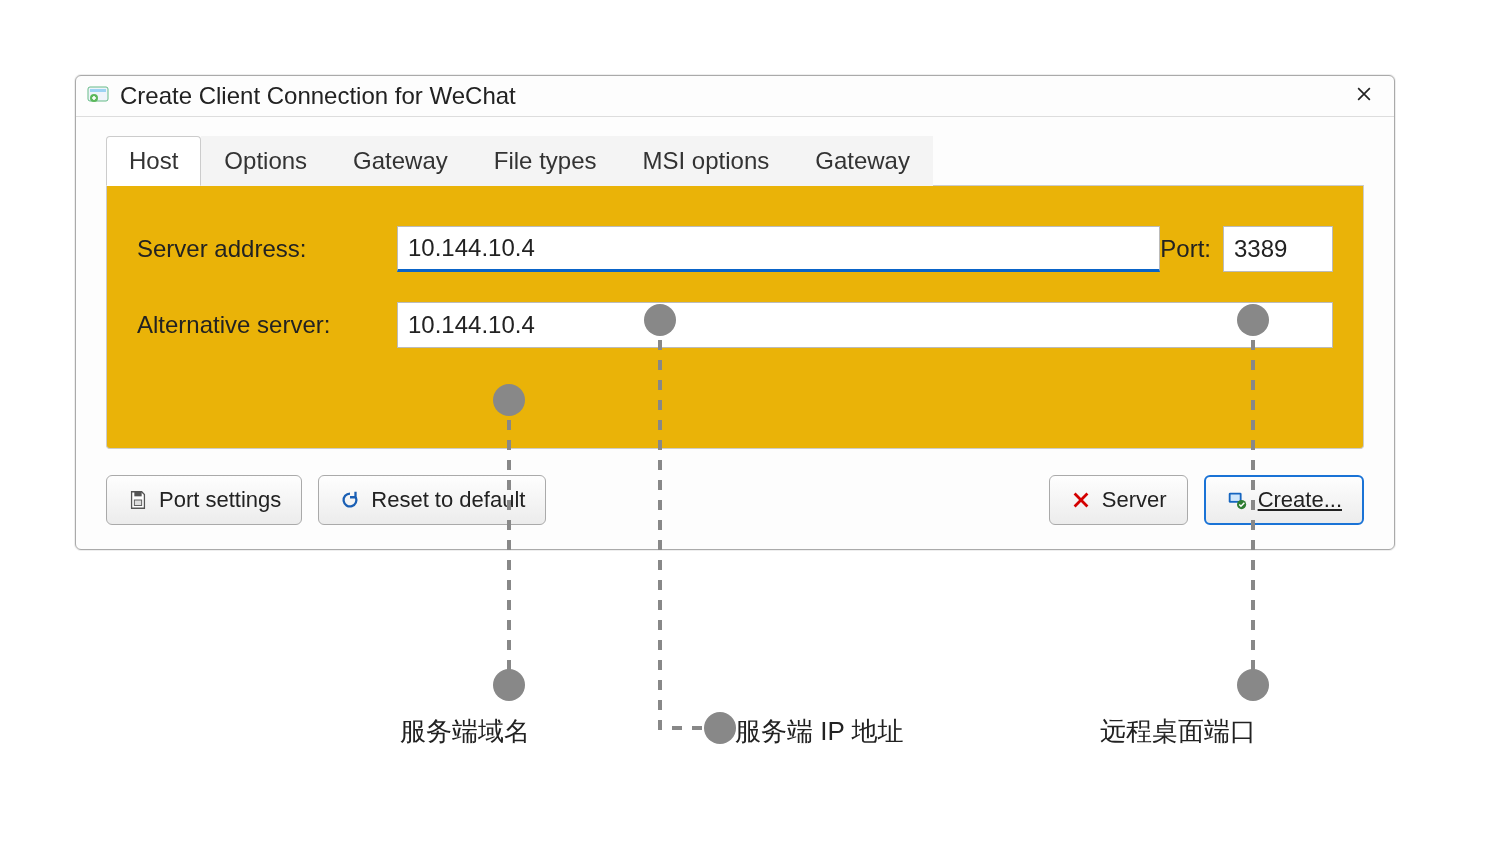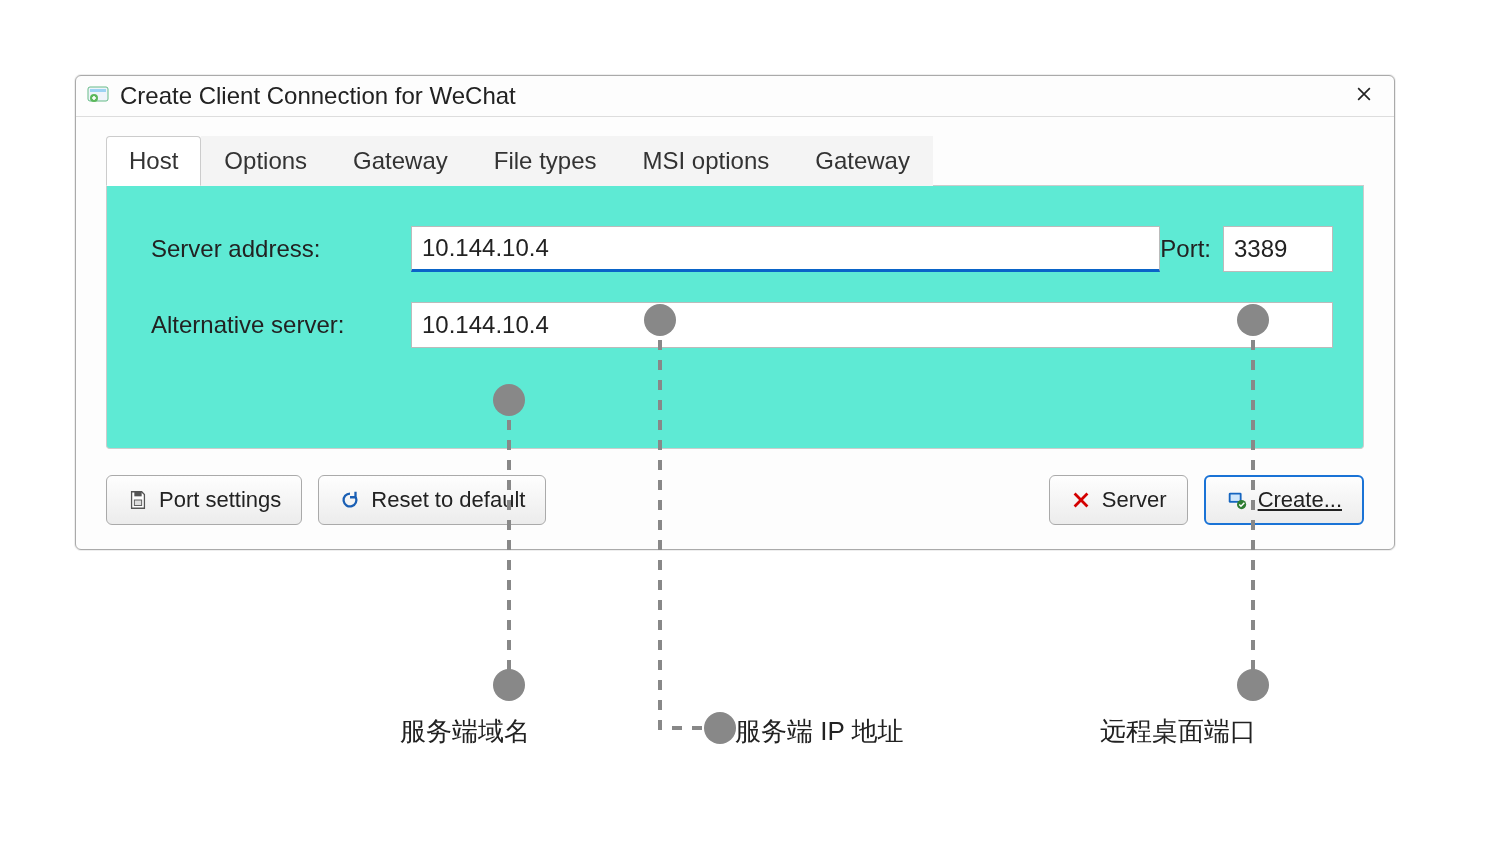--- a/index.html
+++ b/index.html
@@ -59,22 +59,22 @@
   }
   .tab.active {
     background: #fff;
     border-color: #ccc;
     border-bottom: 1px solid #fff;
     border-radius: 4px 4px 0 0;
   }
   .tabcontent {
     border: 1px solid #ccc;
     border-top: none;
-    background: #5eead4;
-    padding: 40px 30px 70px 44px;
+    background: #eab308;
+    padding: 40px 30px 70px 30px;
     border-radius: 0 0 4px 4px;
   }
   .row {
     display: flex; align-items: center;
     margin-bottom: 30px;
     font-size: 24px;
   }
   .row label.fieldlabel {
     width: 260px;
     color: #222;

